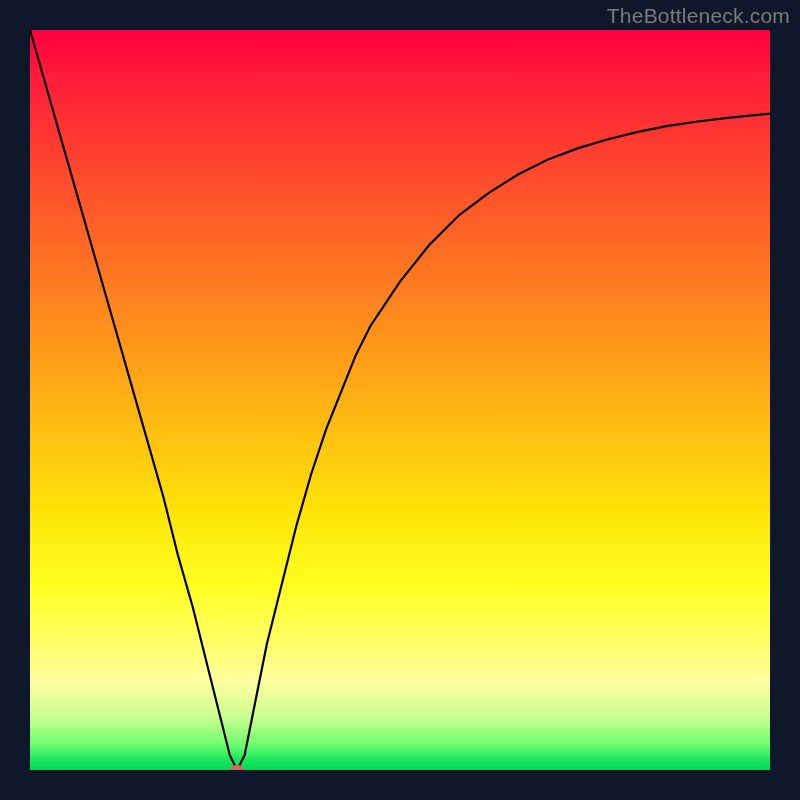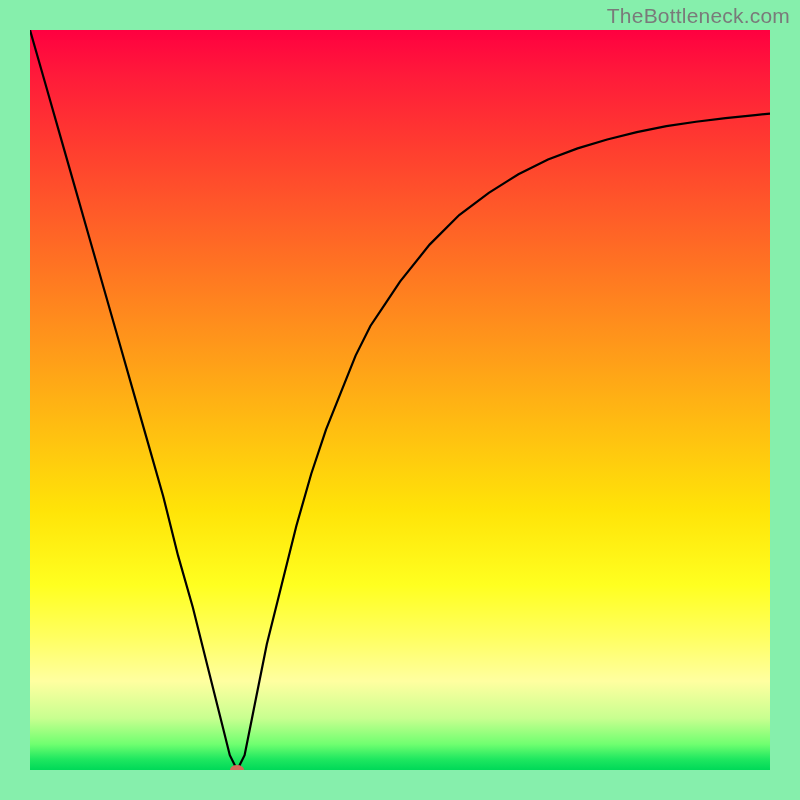--- a/index.html
+++ b/index.html
@@ -8,21 +8,21 @@
     width: 800px;
     height: 800px;
     overflow: hidden;
     background: #000;
     font-family: Arial, Helvetica, sans-serif;
   }
   .frame {
     position: relative;
     width: 800px;
     height: 800px;
-    background: #86efac;
+    background: #0f172a;
   }
   .plot-area {
     position: absolute;
     left: 30px;
     top: 30px;
     width: 740px;
     height: 740px;
     overflow: hidden;
   }
   .gradient {

